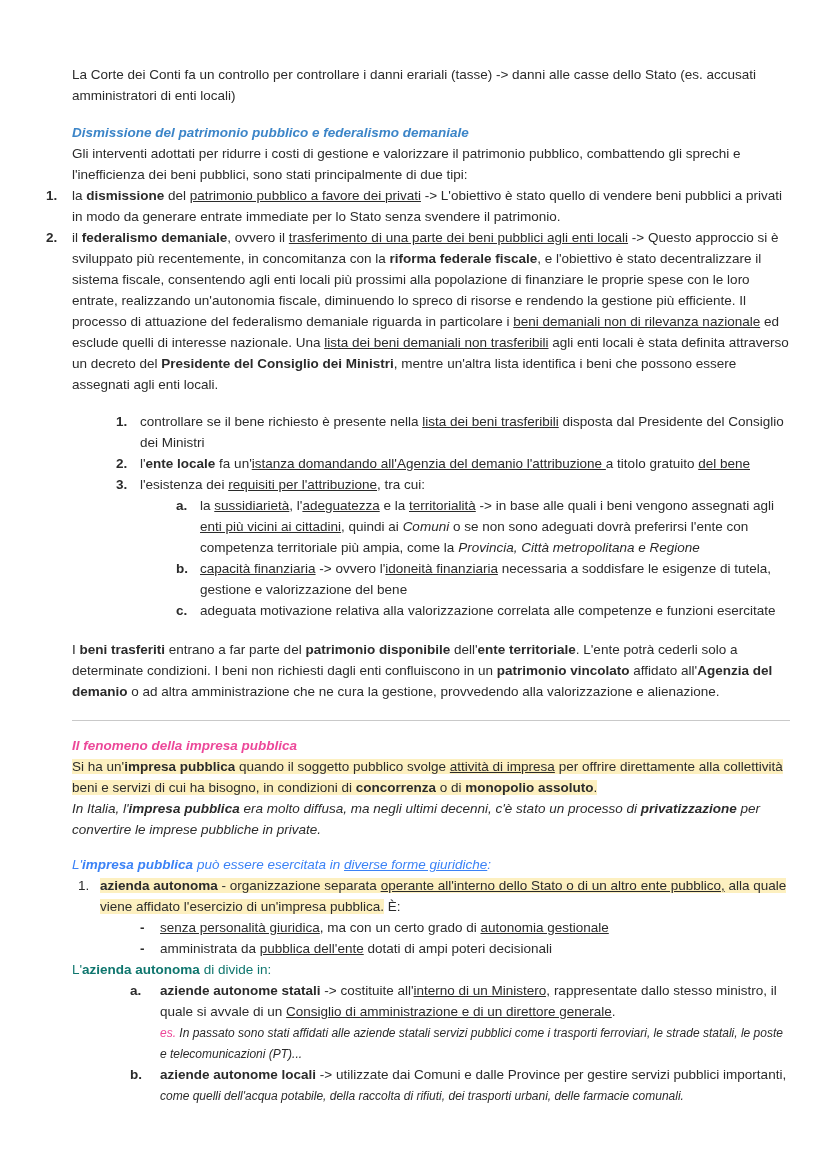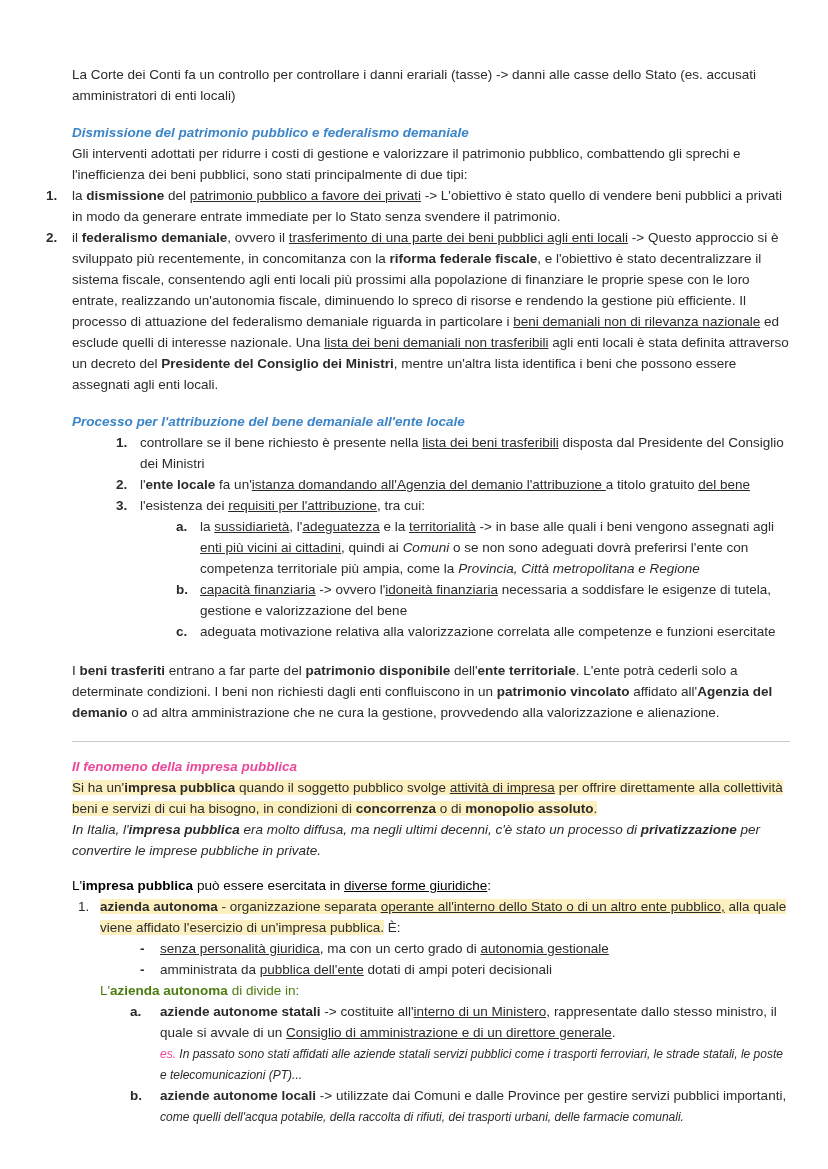--- a/index.html
+++ b/index.html
@@ -44,38 +44,37 @@
 
 <div class="page">
   <div>
       <div class="block" style="color: rgb(43, 43, 43);"><span>La Corte dei Conti fa un controllo per controllare i danni erariali (tasse) -&gt; danni alle casse dello Stato (es. accusati amministratori di enti locali)</span></div>
       <div style="height: 16px;"></div>
       <div class="subheading" style="color: rgb(60, 133, 200);">Dismissione del patrimonio pubblico e federalismo demaniale</div>
       <div class="block" style="color: rgb(43, 43, 43);"><span>Gli interventi adottati per ridurre i costi di gestione e valorizzare il patrimonio pubblico, combattendo gli sprechi e l'inefficienza dei beni pubblici, sono stati principalmente di due tipi:</span></div>
       <div class="block" style="color: rgb(43, 43, 43);"><span class="marker" style="left: -26px; font-weight: 700;">1.</span><span>la </span><span style="font-weight: 700;">dismissione</span><span> del </span><span style="text-decoration: underline;">patrimonio pubblico a favore dei privati</span><span> -&gt; L'obiettivo è stato quello di vendere beni pubblici a privati in modo da generare entrate immediate per lo Stato senza svendere il patrimonio.</span></div>
       <div class="block" style="color: rgb(43, 43, 43);"><span class="marker" style="left: -26px; font-weight: 700;">2.</span><span>il </span><span style="font-weight: 700;">federalismo demaniale</span><span>, ovvero il </span><span style="text-decoration: underline;">trasferimento di una parte dei beni pubblici agli enti locali</span><span> -&gt; Questo approccio si è sviluppato più recentemente, in concomitanza con la </span><span style="font-weight: 700;">riforma federale fiscale</span><span>, e l'obiettivo è stato decentralizzare il sistema fiscale, consentendo agli enti locali più prossimi alla popolazione di finanziare le proprie spese con le loro entrate, realizzando un'autonomia fiscale, diminuendo lo spreco di risorse e rendendo la gestione più efficiente. Il processo di attuazione del federalismo demaniale riguarda in particolare i </span><span style="text-decoration: underline;">beni demaniali non di rilevanza nazionale</span><span> ed esclude quelli di interesse nazionale. Una </span><span style="text-decoration: underline;">lista dei beni demaniali non trasferibili</span><span> agli enti locali è stata definita attraverso un decreto del </span><span style="font-weight: 700;">Presidente del Consiglio dei Ministri</span><span>, mentre un'altra lista identifica i beni che possono essere assegnati agli enti locali.</span></div>
       <div style="height: 16px;"></div>
-      <div class="subheading" style="color: rgb(60, 133, 200);">Processo per l'attribuzione del bene demaniale all'ente locale</div>
       <div class="block" style="color: rgb(43, 43, 43); margin-left: 68px;"><span class="marker" style="left: -24px; font-weight: 700;">1.</span><span>controllare se il bene richiesto è presente nella </span><span style="text-decoration: underline;">lista dei beni trasferibili</span><span> disposta dal Presidente del Consiglio dei Ministri</span></div>
       <div class="block" style="color: rgb(43, 43, 43); margin-left: 68px;"><span class="marker" style="left: -24px; font-weight: 700;">2.</span><span>l'</span><span style="font-weight: 700;">ente locale</span><span> fa un'</span><span style="text-decoration: underline;">istanza domandando all'Agenzia del demanio l'attribuzione </span><span>a titolo gratuito </span><span style="text-decoration: underline;">del bene</span></div>
       <div class="block" style="color: rgb(43, 43, 43); margin-left: 68px;"><span class="marker" style="left: -24px; font-weight: 700;">3.</span><span>l'esistenza dei </span><span style="text-decoration: underline;">requisiti per l'attribuzione</span><span>, tra cui:</span></div>
       <div class="block" style="color: rgb(43, 43, 43); margin-left: 128px;"><span class="marker" style="left: -24px; font-weight: 700;">a.</span><span>la </span><span style="text-decoration: underline;">sussidiarietà</span><span>, l'</span><span style="text-decoration: underline;">adeguatezza</span><span> e la </span><span style="text-decoration: underline;">territorialità</span><span> -&gt; in base alle quali i beni vengono assegnati agli </span><span style="text-decoration: underline;">enti più vicini ai cittadini</span><span>, quindi ai </span><span style="font-style: italic;">Comuni</span><span> o se non sono adeguati dovrà preferirsi l'ente con competenza territoriale più ampia, come la </span><span style="font-style: italic;">Provincia, Città metropolitana e Regione</span></div>
       <div class="block" style="color: rgb(43, 43, 43); margin-left: 128px;"><span class="marker" style="left: -24px; font-weight: 700;">b.</span><span style="text-decoration: underline;">capacità finanziaria</span><span> -&gt; ovvero l'</span><span style="text-decoration: underline;">idoneità finanziaria</span><span> necessaria a soddisfare le esigenze di tutela, gestione e valorizzazione del bene</span></div>
       <div class="block" style="color: rgb(43, 43, 43); margin-left: 128px;"><span class="marker" style="left: -24px; font-weight: 700;">c.</span><span>adeguata motivazione relativa alla valorizzazione correlata alle competenze e funzioni esercitate</span></div>
       <div style="height: 18px;"></div>
       <div class="block" style="color: rgb(43, 43, 43);"><span>I </span><span style="font-weight: 700;">beni trasferiti</span><span> entrano a far parte del </span><span style="font-weight: 700;">patrimonio disponibile</span><span> dell'</span><span style="font-weight: 700;">ente territoriale</span><span>. L'ente potrà cederli solo a determinate condizioni. I beni non richiesti dagli enti confluiscono in un </span><span style="font-weight: 700;">patrimonio vincolato</span><span> affidato all'</span><span style="font-weight: 700;">Agenzia del demanio</span><span> o ad altra amministrazione che ne cura la gestione, provvedendo alla valorizzazione e alienazione.</span></div>
       <div style="height: 18px;"></div>
       <div class="divider" style="border-top-color: rgb(201, 201, 201);"></div>
       <div style="height: 14px;"></div>
       <div class="subheading" style="color: #ec4899;">Il fenomeno della impresa pubblica</div>
       <div class="block" style="color: rgb(43, 43, 43);"><span style="background-color: rgb(253, 240, 192);">Si ha un'</span><span style="font-weight: 700; background-color: rgb(253, 240, 192);">impresa pubblica</span><span style="background-color: rgb(253, 240, 192);"> quando il soggetto pubblico svolge </span><span style="text-decoration: underline; background-color: rgb(253, 240, 192);">attività di impresa</span><span style="background-color: rgb(253, 240, 192);"> per offrire direttamente alla collettività beni e servizi di cui ha bisogno, in condizioni di </span><span style="font-weight: 700; background-color: rgb(253, 240, 192);">concorrenza</span><span style="background-color: rgb(253, 240, 192);"> o di </span><span style="font-weight: 700; background-color: rgb(253, 240, 192);">monopolio assoluto</span><span style="background-color: rgb(253, 240, 192);">.</span></div>
       <div class="block" style="color: rgb(43, 43, 43);"><span style="font-style: italic;">In Italia, l'</span><span style="font-weight: 700; font-style: italic;">impresa pubblica</span><span style="font-style: italic;"> era molto diffusa, ma negli ultimi decenni, c'è stato un processo di </span><span style="font-weight: 700; font-style: italic;">privatizzazione</span><span style="font-style: italic;"> per convertire le imprese pubbliche in private.</span></div>
       <div style="height: 14px;"></div>
-      <div class="block" style="color: #000000;"><span>L'</span><span style="font-weight: 700;">impresa pubblica</span><span> può essere esercitata in </span><span style="text-decoration: underline;">diverse forme giuridiche</span><span>:</span></div>
+      <div class="block" style="color: #3b82f6; font-style: italic;"><span>L'</span><span style="font-weight: 700;">impresa pubblica</span><span> può essere esercitata in </span><span style="text-decoration: underline;">diverse forme giuridiche</span><span>:</span></div>
       <div class="block" style="color: rgb(43, 43, 43); margin-left: 28px;"><span class="marker" style="left: -22px;">1.</span><span style="font-weight: 700; background-color: rgb(253, 240, 192);">azienda autonoma</span><span style="background-color: rgb(253, 240, 192);"> - organizzazione separata </span><span style="text-decoration: underline; background-color: rgb(253, 240, 192);">operante all'interno dello Stato o di un altro ente pubblico,</span><span style="background-color: rgb(253, 240, 192);"> alla quale viene affidato l'esercizio di un'impresa pubblica.</span><span> È:</span></div>
       <div class="block" style="color: rgb(43, 43, 43); margin-left: 88px;"><span class="marker" style="left: -20px; font-weight: 700;">-</span><span style="text-decoration: underline;">senza personalità giuridica</span><span>, ma con un certo grado di </span><span style="text-decoration: underline;">autonomia gestionale</span></div>
       <div class="block" style="color: rgb(43, 43, 43); margin-left: 88px;"><span class="marker" style="left: -20px; font-weight: 700;">-</span><span>amministrata da </span><span style="text-decoration: underline;">pubblica dell'ente</span><span> dotati di ampi poteri decisionali</span></div>
-      <div class="block" style="color: #4d7c0f; margin-left: 28px;"><span>L'</span><span style="font-weight: 700;">azienda autonoma</span><span> di divide in:</span></div>
+      <div class="block" style="color: #0f766e; "><span>L'</span><span style="font-weight: 700;">azienda autonoma</span><span> di divide in:</span></div>
       <div class="block" style="color: rgb(43, 43, 43); margin-left: 88px;"><span class="marker" style="left: -30px; font-weight: 700;">a.</span><span style="font-weight: 700;">aziende autonome statali</span><span> -&gt; costituite all'</span><span style="text-decoration: underline;">interno di un Ministero,</span><span> rappresentate dallo stesso ministro, il quale si avvale di un </span><span style="text-decoration: underline;">Consiglio di amministrazione e di un direttore generale</span><span>.</span></div>
       <div class="block" style="color: rgb(43, 43, 43); margin-left: 88px;"><span class="small" style="font-style: italic; color: #ec4899;">es. </span><span class="small" style="font-style: italic;">In passato sono stati affidati alle aziende statali servizi pubblici come i trasporti ferroviari, le strade statali, le poste e telecomunicazioni (PT)...</span></div>
       <div class="block" style="color: rgb(43, 43, 43); margin-left: 88px;"><span class="marker" style="left: -30px; font-weight: 700;">b.</span><span style="font-weight: 700;">aziende autonome locali</span><span> -&gt; utilizzate dai Comuni e dalle Province per gestire servizi pubblici importanti, </span><span class="small" style="font-style: italic;">come quelli dell'acqua potabile, della raccolta di rifiuti, dei trasporti urbani, delle farmacie comunali.</span></div>
     </div>
 </div>
 
 </body></html>

